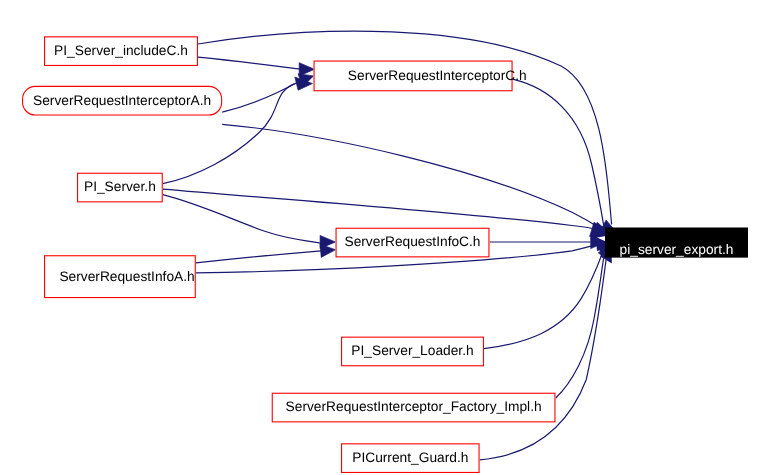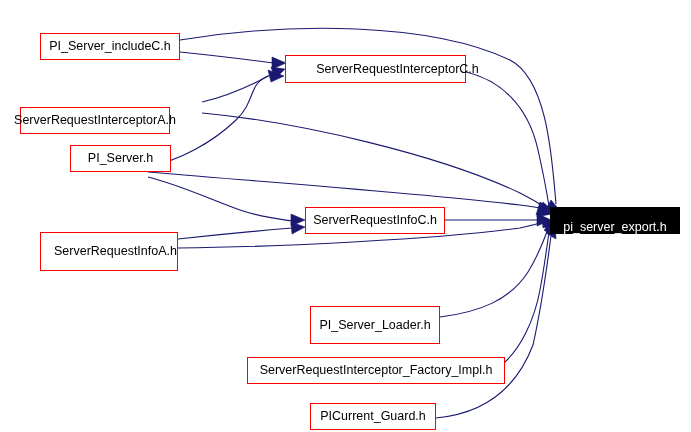--- a/index.html
+++ b/index.html
@@ -97,36 +97,36 @@
       </g>
   </svg>
 
   <div id="nodes-layer">
       <div class="node node-normal" style="left: 40px; top: 33px; width: 140px; height: 27px;">
         <span class="node-label">PI_Server_includeC.h</span>
       </div>
       <div class="node node-normal" style="left: 285px; top: 55px; width: 181px; height: 28px; padding-left: 44px;">
         <span class="node-label">ServerRequestInterceptorC.h</span>
       </div>
-      <div class="node node-normal" style="left: 20px; top: 107px; width: 150px; height: 27px;">
+      <div class="node node-normal" style="left: 20px; top: 78px; width: 182px; height: 27px; border-radius: 12px;">
         <span class="node-label">ServerRequestInterceptorA.h</span>
       </div>
-      <div class="node node-normal" style="left: 70px; top: 145px; width: 101px; height: 27px; text-align: right;">
+      <div class="node node-normal" style="left: 70px; top: 157px; width: 78px; height: 27px; text-align: right;">
         <span class="node-label">PI_Server.h</span>
       </div>
       <div class="node node-normal" style="left: 305px; top: 207px; width: 140px; height: 27px;">
         <span class="node-label">ServerRequestInfoC.h</span>
       </div>
       <div class="node node-current" style="left: 550px; top: 207px; width: 130px; height: 27px; align-items: flex-end;">
         <span class="node-label">pi_server_export.h</span>
       </div>
       <div class="node node-normal" style="left: 40px; top: 232px; width: 138px; height: 39px; justify-content: flex-end;">
         <span class="node-label">ServerRequestInfoA.h</span>
       </div>
-      <div class="node node-normal" style="left: 310px; top: 306px; width: 130px; height: 38px;">
+      <div class="node node-normal" style="left: 310px; top: 306px; width: 130px; height: 27px;">
         <span class="node-label">PI_Server_Loader.h</span>
       </div>
       <div class="node node-normal" style="left: 247px; top: 357px; width: 258px; height: 27px;">
         <span class="node-label">ServerRequestInterceptor_Factory_Impl.h</span>
       </div>
       <div class="node node-normal" style="left: 310px; top: 403px; width: 126px; height: 27px;">
         <span class="node-label">PICurrent_Guard.h</span>
       </div>
     </div>
 

